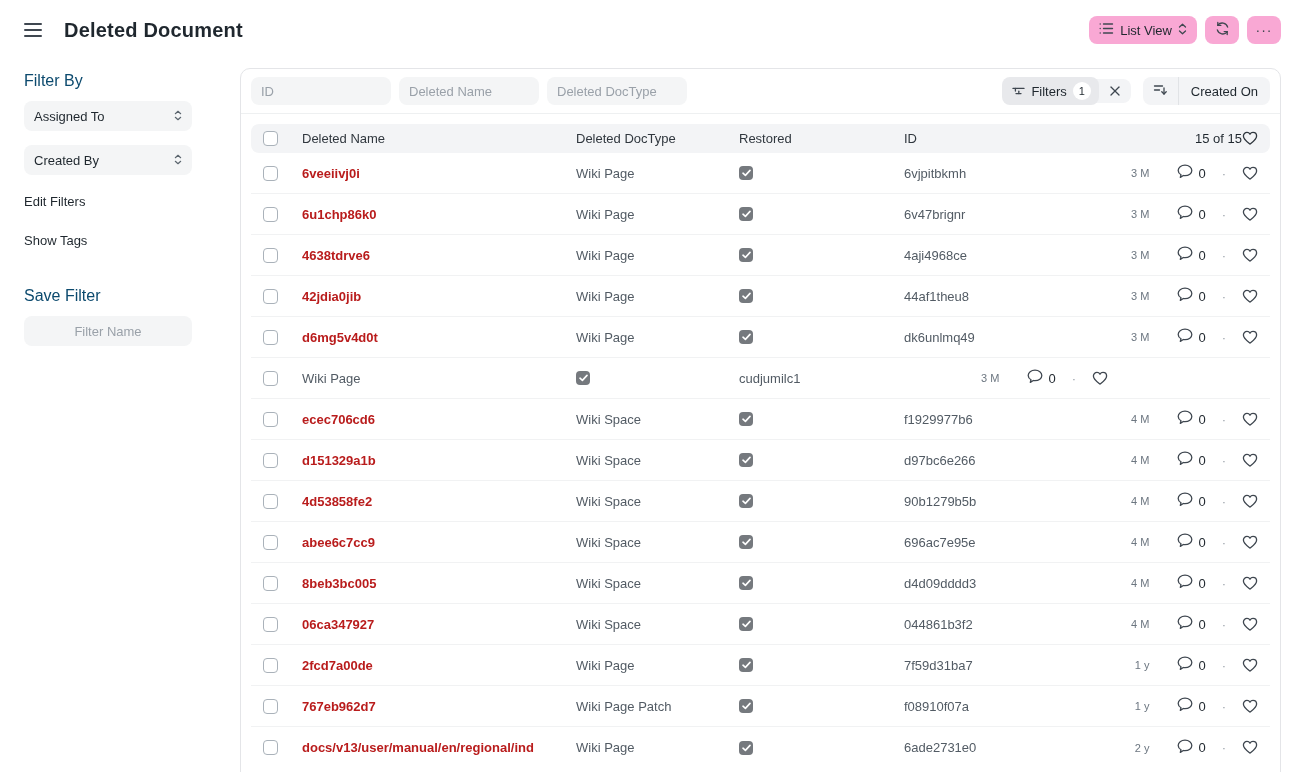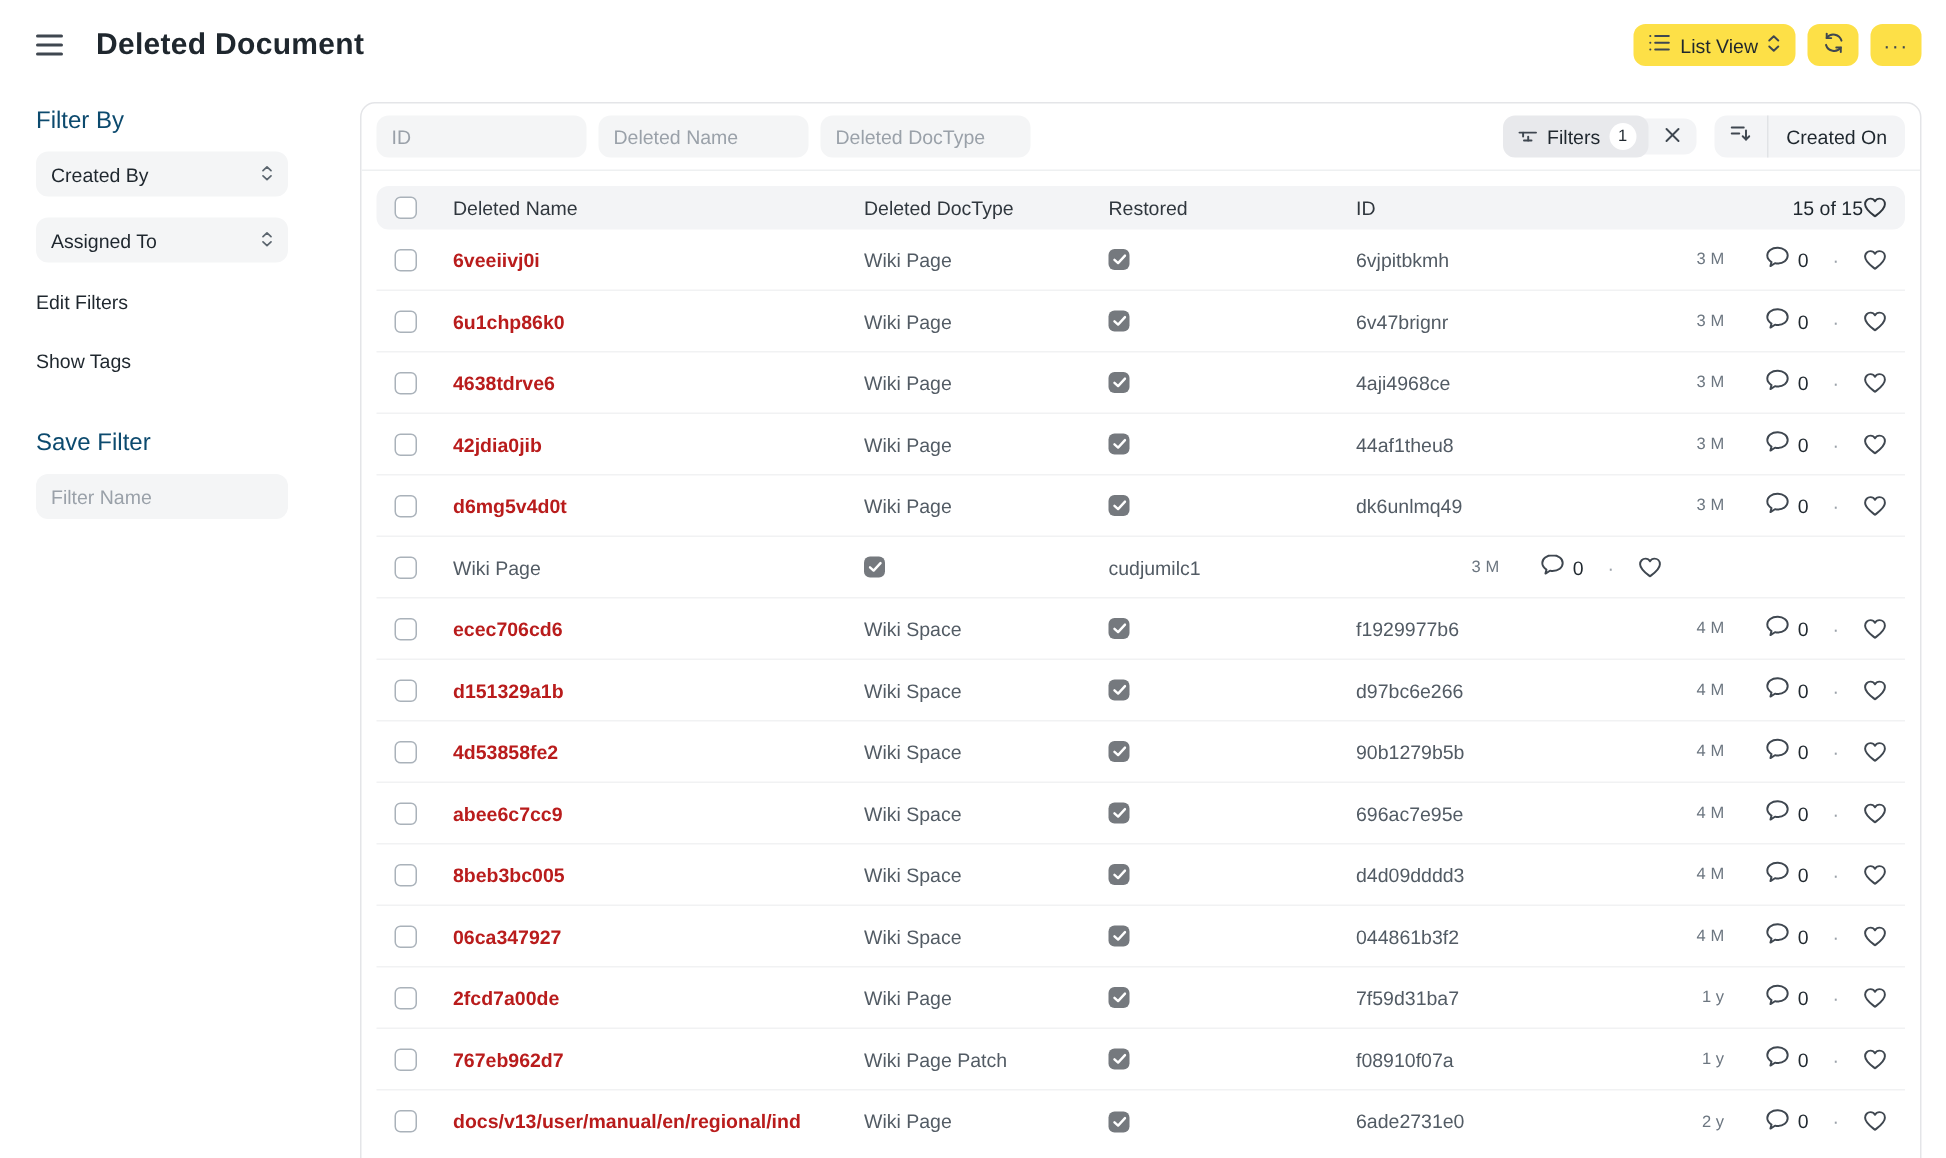--- a/index.html
+++ b/index.html
@@ -6,36 +6,36 @@
   html,body { width:1297px; height:772px; overflow:hidden; background:#fff;
     font-family:"Liberation Sans", sans-serif; color:#1f272e; }
 
   
   .navbar { display:flex; align-items:center; height:60px; padding:0 16px 0 24px; }
   .hamburger { width:20px; height:20px; display:flex; flex-direction:column; justify-content:center; gap:4px; cursor:pointer; }
   .hamburger span { display:block; height:2px; width:18px; background:#3f4750; border-radius:1px; }
   .page-title { font-size:20px; font-weight:700; margin-left:20px; letter-spacing:.2px; }
   .nav-right { margin-left:auto; display:flex; align-items:center; gap:8px; }
   .btn { display:inline-flex; align-items:center; gap:6px; height:28px; padding:0 10px;
-    background:#fde047; border:none; border-radius:8px; font-size:13px; color:#1f272e;
+    background:#f9a8d4; border:none; border-radius:8px; font-size:13px; color:#1f272e;
     font-family:inherit; cursor:pointer; }
   .btn svg { flex:none; }
   .icon-btn { width:34px; justify-content:center; padding:0; }
   .ellipsis { font-size:14px; letter-spacing:1px; color:#3f4750; }
 
   
   .layout { display:flex; align-items:flex-start; }
   .sidebar { width:168px; margin-left:24px; flex:none; }
   .side-label { font-size:16px; color:#0c4a6e; margin:12px 0 11px; }
   .side-select { display:flex; align-items:center; justify-content:space-between;
     width:168px; height:30px; background:#f4f5f6; border-radius:8px; padding:0 10px;
     font-size:13px; color:#1f272e; cursor:pointer; margin-bottom:14px; }
   .side-link { font-size:13px; color:#1f272e; margin:5px 0 19px; cursor:pointer; display:inline-block; }
   .side-input { width:168px; height:30px; background:#f4f5f6; border:none; border-radius:8px;
-    padding:0 10px; font-size:13px; font-family:inherit; color:#1f272e; }
+    padding:0 10px; font-size:13px; font-family:inherit; color:#1f272e;text-align:center; }
   .side-input::placeholder { color:#9aa1a9; }
   .spacer-sm { height:8px; }
 
   
   .main { flex:1; margin:8px 16px 0 48px; border:1px solid #e4e5e8; border-radius:10px;
     min-height:760px; background:#fff; }
 
   .filter-row { display:flex; align-items:center; padding:8px 10px; gap:8px;
     border-bottom:1px solid #eef0f1; }
   .f-input { width:140px; height:28px; background:#f4f5f6; border:none; border-radius:8px;
@@ -117,31 +117,31 @@
     </button>
   </div>
 </div>
 
 <div class="layout">
 
   <div class="sidebar">
     <div class="side-label">Filter By</div>
 
     <div class="side-select">
-      <span>Created By</span>
+      <span>Assigned To</span>
       <span>
         <svg width="8" height="11" viewBox="0 0 9 12" fill="none" stroke="#5b656e" stroke-width="1.3" stroke-linecap="round" stroke-linejoin="round">
           <polyline points="1.5,4 4.5,1.2 7.5,4"></polyline>
             <polyline points="1.5,8 4.5,10.8 7.5,8"></polyline>
         </svg>
       </span>
     </div>
 
     <div class="side-select">
-      <span>Assigned To</span>
+      <span>Created By</span>
       <span>
         <svg width="8" height="11" viewBox="0 0 9 12" fill="none" stroke="#5b656e" stroke-width="1.3" stroke-linecap="round" stroke-linejoin="round">
           <polyline points="1.5,4 4.5,1.2 7.5,4"></polyline>
             <polyline points="1.5,8 4.5,10.8 7.5,8"></polyline>
         </svg>
       </span>
     </div>
 
     <span class="side-link">Edit Filters</span>
     <div></div>

